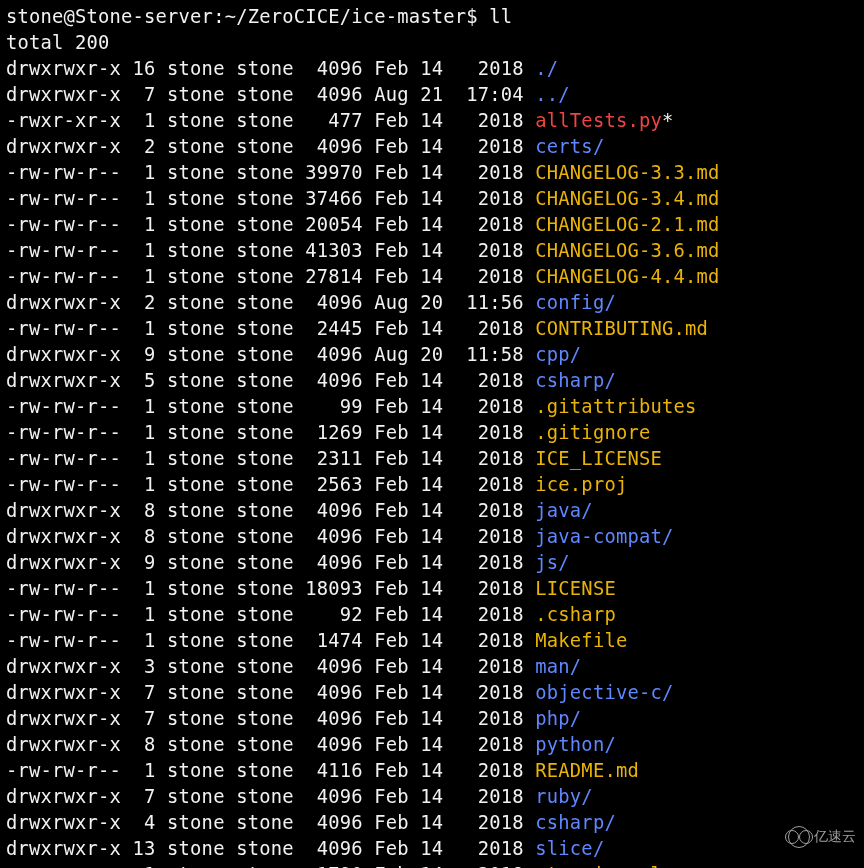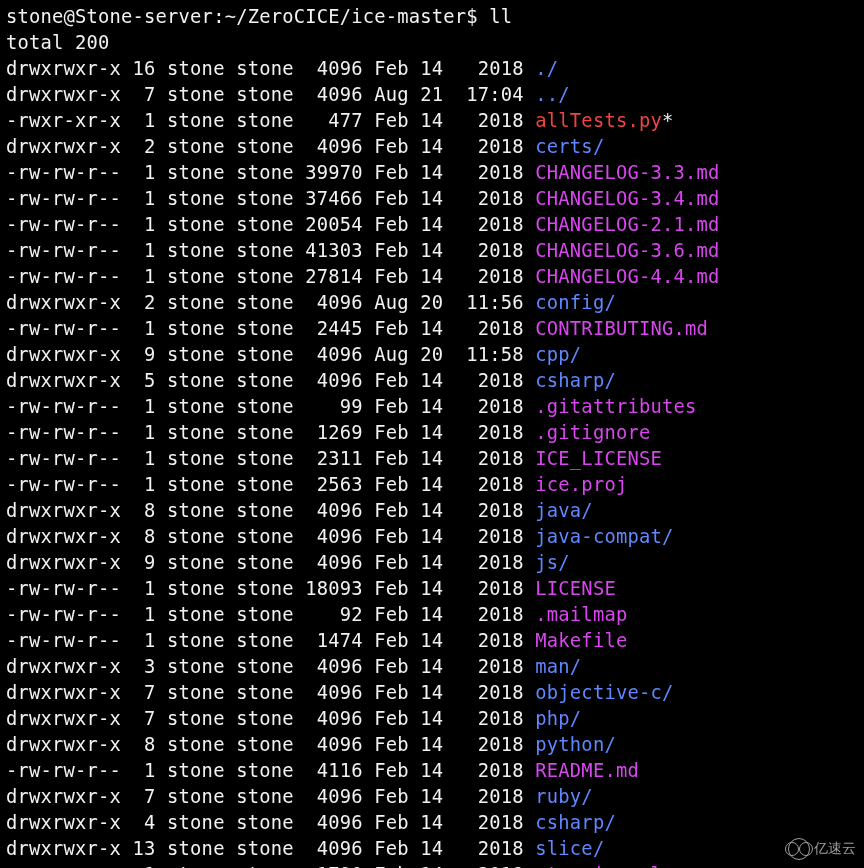--- a/index.html
+++ b/index.html
@@ -15,25 +15,25 @@
     font-size: 18.8px;
     line-height: 26px;
     color: #f2f2f2;
     white-space: pre;
     padding: 4px 6px 0 6px;
     letter-spacing: 0.2px;
   }
   .dir    { color: #5f87ff; }  
   .exec   { color: #ef4444; }  
   .star   { color: #f2f2f2; }  
-  .plain  { color: #d946ef; }
+  .plain  { color: #eab308; }
   .watermark {
     position: absolute;
     right: 8px;
-    bottom: 8px;
+    bottom: 20px;
     color: #bbb;
     font-family: sans-serif;
     font-size: 14px;
     display: flex;
     align-items: center;
     gap: 4px;
     opacity: 0.85;
   }
   .watermark .logo {
     width: 20px; height: 20px;
@@ -70,21 +70,21 @@
 <span>drwxrwxr-x  9 stone stone  4096 Aug 20  11:58 <span class="dir">cpp/</span></span>
 <span>drwxrwxr-x  5 stone stone  4096 Feb 14   2018 <span class="dir">csharp/</span></span>
 <span>-rw-rw-r--  1 stone stone    99 Feb 14   2018 <span class="plain">.gitattributes</span></span>
 <span>-rw-rw-r--  1 stone stone  1269 Feb 14   2018 <span class="plain">.gitignore</span></span>
 <span>-rw-rw-r--  1 stone stone  2311 Feb 14   2018 <span class="plain">ICE_LICENSE</span></span>
 <span>-rw-rw-r--  1 stone stone  2563 Feb 14   2018 <span class="plain">ice.proj</span></span>
 <span>drwxrwxr-x  8 stone stone  4096 Feb 14   2018 <span class="dir">java/</span></span>
 <span>drwxrwxr-x  8 stone stone  4096 Feb 14   2018 <span class="dir">java-compat/</span></span>
 <span>drwxrwxr-x  9 stone stone  4096 Feb 14   2018 <span class="dir">js/</span></span>
 <span>-rw-rw-r--  1 stone stone 18093 Feb 14   2018 <span class="plain">LICENSE</span></span>
-<span>-rw-rw-r--  1 stone stone    92 Feb 14   2018 <span class="plain">.mailmap</span></span>
+<span>-rw-rw-r--  1 stone stone    92 Feb 14   2018 <span class="plain">.csharp</span></span>
 <span>-rw-rw-r--  1 stone stone  1474 Feb 14   2018 <span class="plain">Makefile</span></span>
 <span>drwxrwxr-x  3 stone stone  4096 Feb 14   2018 <span class="dir">man/</span></span>
 <span>drwxrwxr-x  7 stone stone  4096 Feb 14   2018 <span class="dir">objective-c/</span></span>
 <span>drwxrwxr-x  7 stone stone  4096 Feb 14   2018 <span class="dir">php/</span></span>
 <span>drwxrwxr-x  8 stone stone  4096 Feb 14   2018 <span class="dir">python/</span></span>
 <span>-rw-rw-r--  1 stone stone  4116 Feb 14   2018 <span class="plain">README.md</span></span>
 <span>drwxrwxr-x  7 stone stone  4096 Feb 14   2018 <span class="dir">ruby/</span></span>
 <span>drwxrwxr-x  4 stone stone  4096 Feb 14   2018 <span class="dir">csharp/</span></span>
 <span>drwxrwxr-x 13 stone stone  4096 Feb 14   2018 <span class="dir">slice/</span></span>
 <span>-rw-rw-r--  1 stone stone  1790 Feb 14   2018 <span class="plain">.travis.yml</span></span>

